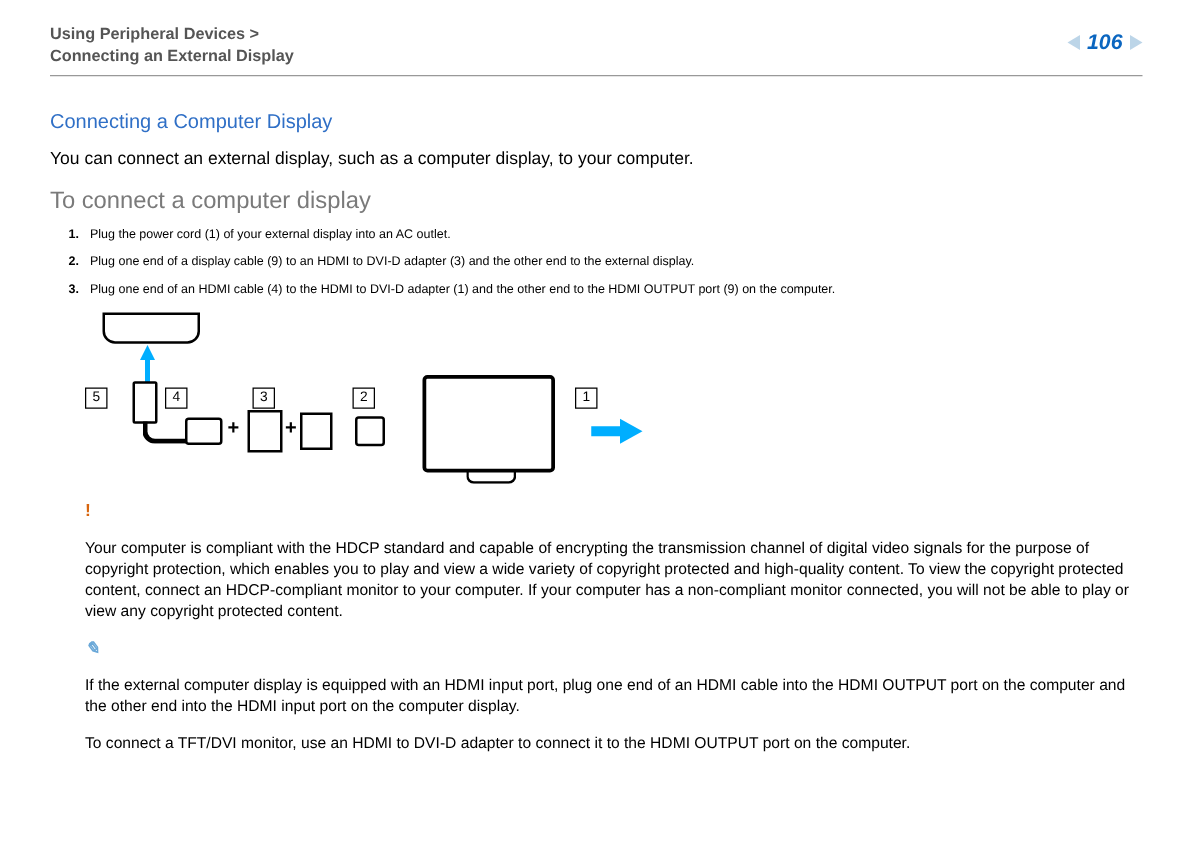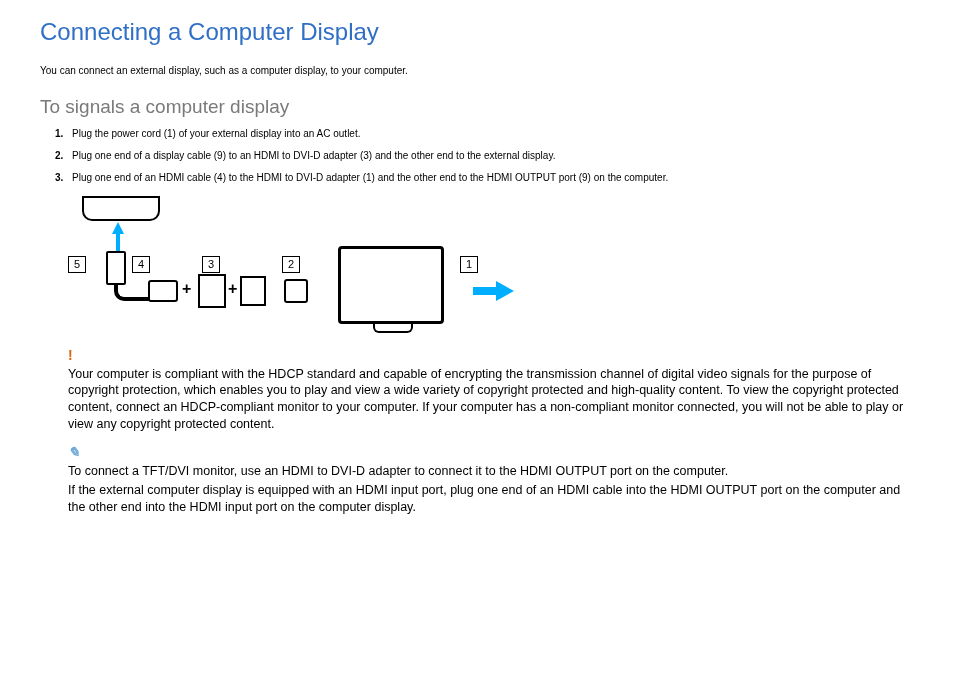--- a/index.html
+++ b/index.html
@@ -5,23 +5,23 @@
   html,body{margin:0;padding:0;background:#fff;font-family:Helvetica,Arial,sans-serif;color:#000}
   body{width:954px;height:674px;position:relative;overflow:hidden}
   .page{padding:18px 40px 0 40px}
   .header{position:relative;border-bottom:1px solid #999;padding-bottom:6px;margin-bottom:28px}
   .header .path{font-family:Helvetica,Arial,sans-serif;font-weight:bold;font-size:13px;color:#555;line-height:1.4}
   .pagenum-wrap{position:absolute;right:0;top:6px;display:flex;align-items:center;gap:6px}
   .page-arrow{width:0;height:0;border-top:6px solid transparent;border-bottom:6px solid transparent}
   .arrow-left{border-right:10px solid #bcd5e8}
   .arrow-right{border-left:10px solid #bcd5e8}
   .pagenum{font-weight:bold;font-style:italic;font-size:17px;color:#0b66c0}
-  h1{font-family:Helvetica,Arial,sans-serif;color:#2f6fc6;font-weight:400;font-size:24px;margin:0 0 10px 0}
+  h1{font-family:Helvetica,Arial,sans-serif;color:#2f6fc6;font-weight:400;font-size:16px;margin:0 0 10px 0}
   h2{font-family:Helvetica,Arial,sans-serif;color:#7a7a7a;font-weight:400;font-size:19px;margin:14px 0 8px 0}
-  p{font-size:10px;margin:18px 0;line-height:1.35}
+  p{font-size:14px;margin:6px 0;line-height:1.35}
   ol.steps{margin:6px 0 10px 0;padding-left:26px}
   ol.steps li{font-size:10px;line-height:1.6;margin-bottom:6px;padding-left:6px}
   ol.steps li::marker{font-weight:bold}
   .figure{position:relative;height:140px;margin:10px 0 6px 28px}
   .label{position:absolute;background:#fff;border:1px solid #000;font-size:11px;font-family:Arial;width:16px;height:15px;text-align:center;line-height:15px}
   .arrow-up{position:absolute;width:0;height:0;border-left:6px solid transparent;border-right:6px solid transparent;border-bottom:12px solid #00aeff}
   .arrow-up::after{content:"";position:absolute;left:-2px;top:11px;width:4px;height:22px;background:#00aeff}
   .arrow-right-big{position:absolute;width:0;height:0;border-top:10px solid transparent;border-bottom:10px solid transparent;border-left:18px solid #00aeff}
   .arrow-right-big::before{content:"";position:absolute;right:17px;top:-4px;width:24px;height:8px;background:#00aeff}
   
@@ -32,32 +32,43 @@
   .plus{position:absolute;font-size:16px;font-weight:bold}
   .dvi{position:absolute;left:130px;top:78px;width:24px;height:30px;border:2px solid #000;background:#fff}
   .conn3{position:absolute;left:172px;top:80;width:22px;height:26px;border:2px solid #000;background:#fff}
   .conn3{top:80px}
   .conn2b{position:absolute;left:216px;top:83px;width:20px;height:20px;border:2px solid #000;border-radius:3px}
   .monitor{position:absolute;left:270px;top:50px;width:100px;height:72px;border:3px solid #000;border-radius:4px;background:#fff}
   .monitor::after{content:"";position:absolute;left:32px;top:72px;width:36px;height:10px;border:2px solid #000;border-top:none;border-radius:0 0 6px 6px}
   .note{margin-left:28px;margin-top:10px}
   .note-mark{font-weight:bold;color:#d8650d;font-size:14px}
   .note-mark.pen{color:#6aa8d8;font-style:italic}
-  .note p{font-size:12.5px;line-height:1.35;margin:2px 0}
+  .note p{font-size:12.5px;line-height:1.35;margin:12px 0}
   strong{font-weight:normal}
 </style>
 </head>
 <body>
 
 <div class="page">
+  <div class="header">
+    <div class="path">
+      <div>Using Peripheral Devices &gt;</div>
+      <div>Connecting an External Display</div>
+    </div>
+    <div class="pagenum-wrap">
+      <span class="page-arrow arrow-left"></span>
+      <span class="pagenum">106</span>
+      <span class="page-arrow arrow-right"></span>
+    </div>
+  </div>
 
   <h1>Connecting a Computer Display</h1>
   <p>You can connect an external display, such as a computer display, to your computer.</p>
 
-  <h2>To signals a computer display</h2>
+  <h2>To connect a computer display</h2>
 
   <ol class="steps">
     <li>Plug the power cord (1) of your external display into an AC outlet.</li>
     <li>Plug one end of a display cable (9) to an HDMI to DVI-D adapter (3) and the other end to the external display.</li>
     <li>
       <span>Plug one end of an HDMI cable (4) to the HDMI to DVI-D adapter (1) and the other end to the</span>
       <strong>HDMI OUTPUT</strong><span> port (9) on the computer.</span>
     </li>
   </ol>
 
@@ -82,19 +93,19 @@
   </div>
 
   <div class="note">
     <span class="note-mark">!</span>
     <p>Your computer is compliant with the HDCP standard and capable of encrypting the transmission channel of digital video signals for the purpose of copyright protection, which enables you to play and view a wide variety of copyright protected and high-quality content. To view the copyright protected content, connect an HDCP-compliant monitor to your computer. If your computer has a non-compliant monitor connected, you will not be able to play or view any copyright protected content.</p>
   </div>
 
   <div class="note">
     <span class="note-mark pen">✎</span>
     <p>
-      <span>To connect a TFT/DVI monitor, use an HDMI to DVI-D adapter to connect it to the </span><strong>HDMI OUTPUT</strong><span> port on the computer.</span>
+      <span>If the external computer display is equipped with an HDMI input port, plug one end of an HDMI cable into the </span><strong>HDMI OUTPUT</strong><span> port on the computer and the other end into the HDMI input port on the computer display.</span>
     </p>
     <p>
-      <span>If the external computer display is equipped with an HDMI input port, plug one end of an HDMI cable into the </span><strong>HDMI OUTPUT</strong><span> port on the computer and the other end into the HDMI input port on the computer display.</span>
+      <span>To connect a TFT/DVI monitor, use an HDMI to DVI-D adapter to connect it to the </span><strong>HDMI OUTPUT</strong><span> port on the computer.</span>
     </p>
   </div>
 </div>
 
 </body></html>

